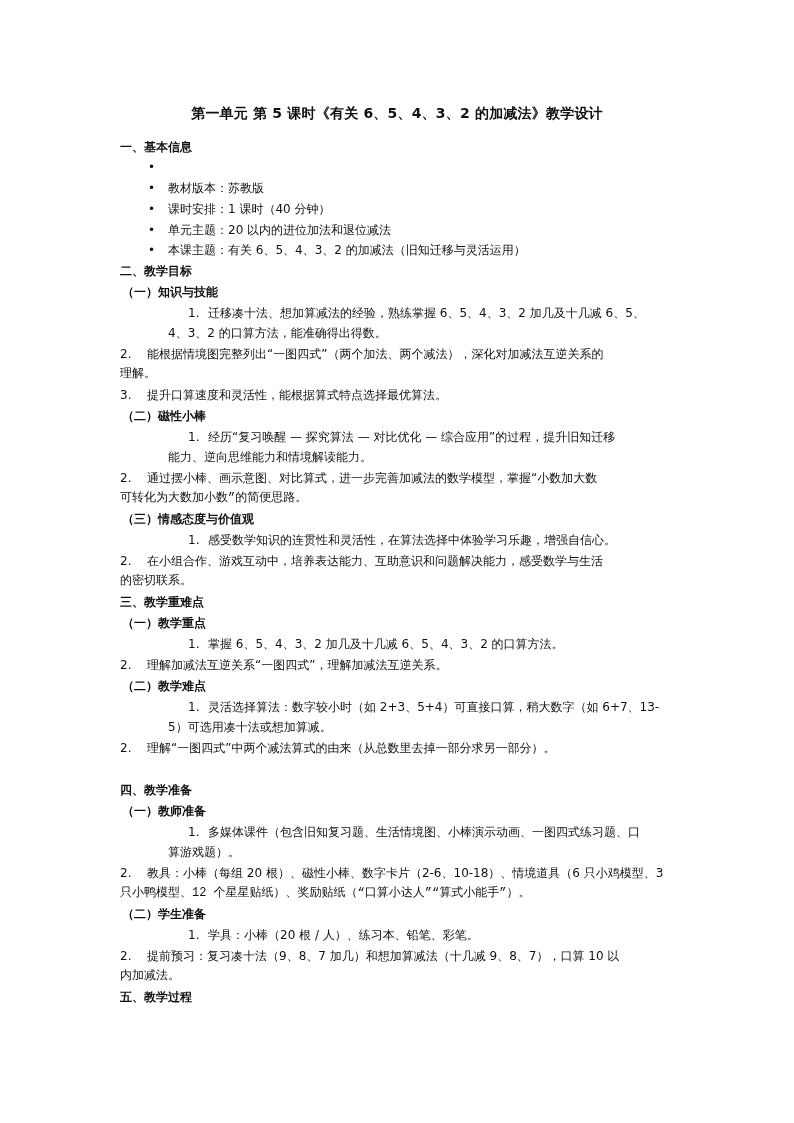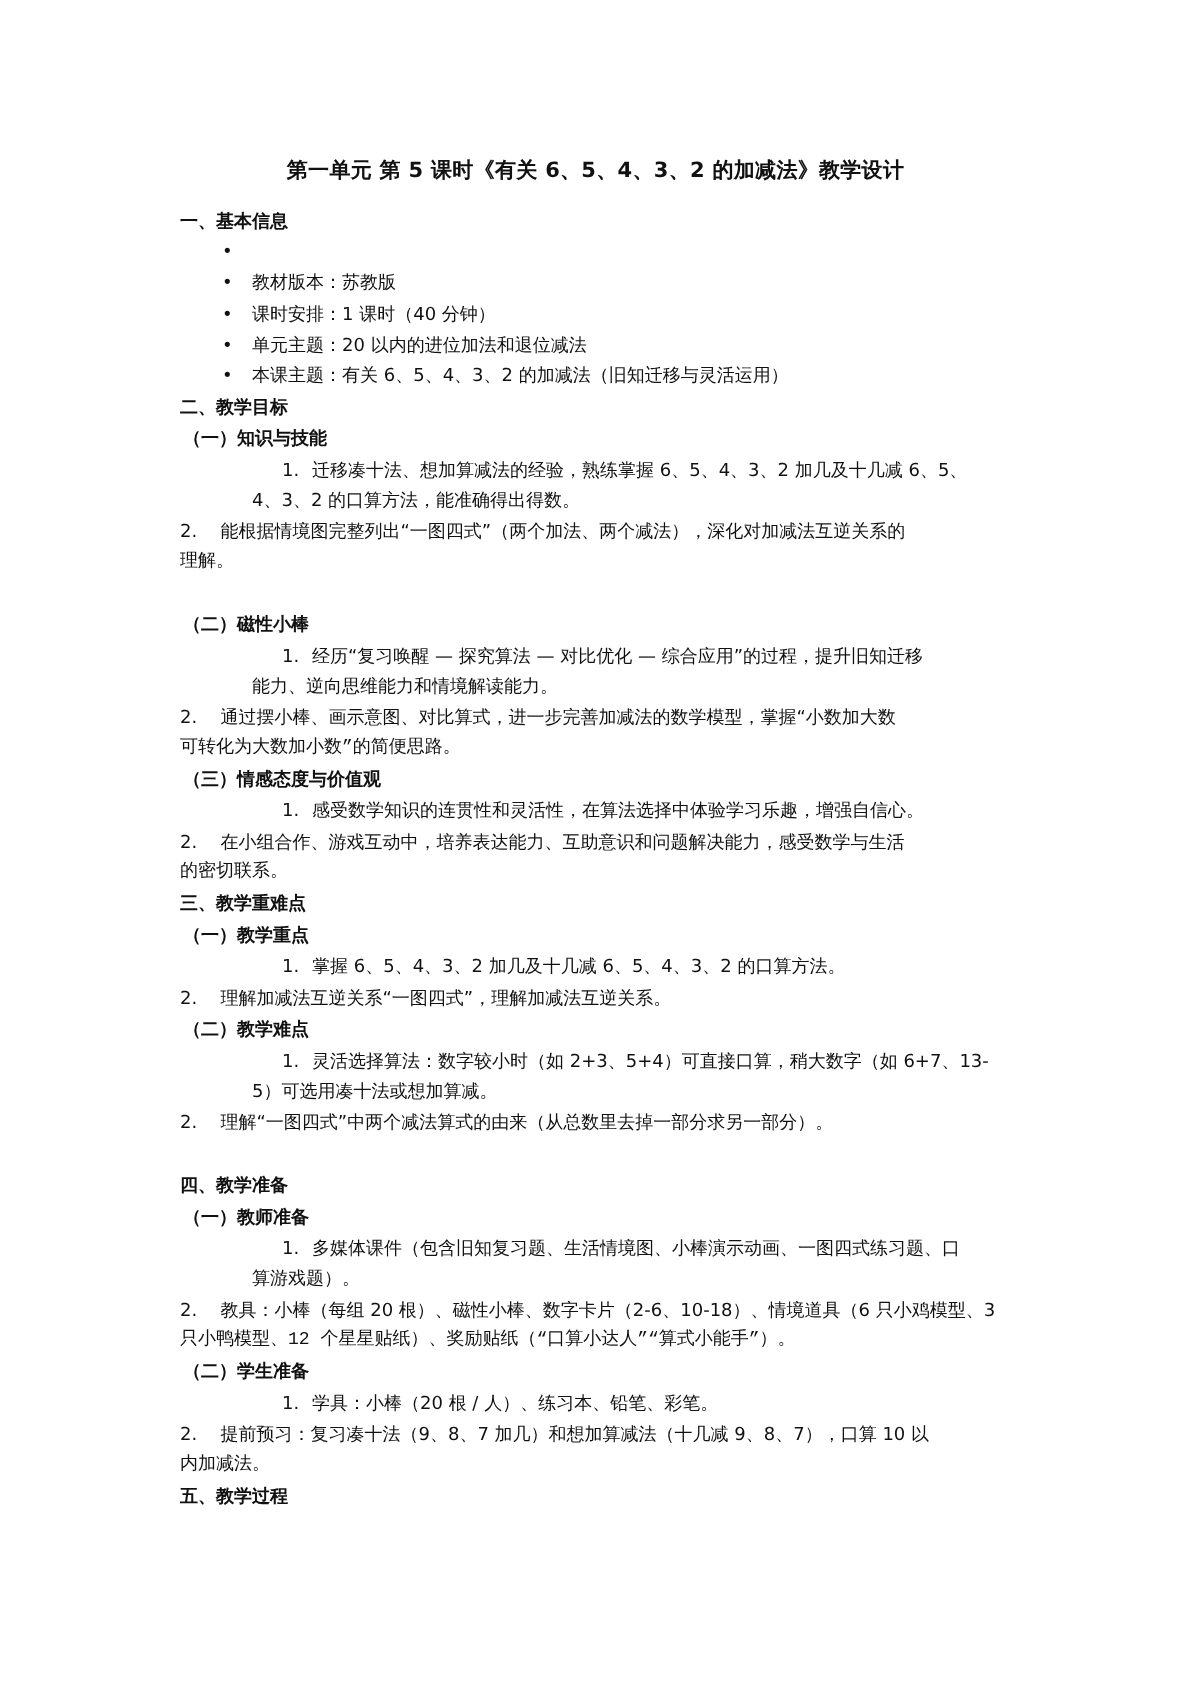--- a/index.html
+++ b/index.html
@@ -45,20 +45,23 @@
   <div class="line num-indent" style="top:303px">
     <span class="n">1.</span><span>迁移凑十法、想加算减法的经验，熟练掌握 6、5、4、3、2 加几及十几减 6、5、</span>
   </div>
   <div class="line cont-indent" style="top:323px">4、3、2 的口算方法，能准确得出得数。</div>
 
   <div class="line num-flush" style="top:344px">
     <span class="n">2.</span><span>能根据情境图完整列出“一图四式”（两个加法、两个减法），深化对加减法互逆关系的</span>
   </div>
   <div class="line plain" style="top:364px">理解。</div>
 
+  <div class="line num-flush" style="top:385px">
+    <span class="n">3.</span><span>提升口算速度和灵活性，能根据算式特点选择最优算法。</span>
+  </div>
 
   <div class="line h2" style="top:406px">（二）磁性小棒</div>
 
   <div class="line num-indent" style="top:427px">
     <span class="n">1.</span><span>经历“复习唤醒 — 探究算法 — 对比优化 — 综合应用”的过程，提升旧知迁移</span>
   </div>
   <div class="line cont-indent" style="top:447px">能力、逆向思维能力和情境解读能力。</div>
 
   <div class="line num-flush" style="top:468px">
     <span class="n">2.</span><span>通过摆小棒、画示意图、对比算式，进一步完善加减法的数学模型，掌握“小数加大数</span>

